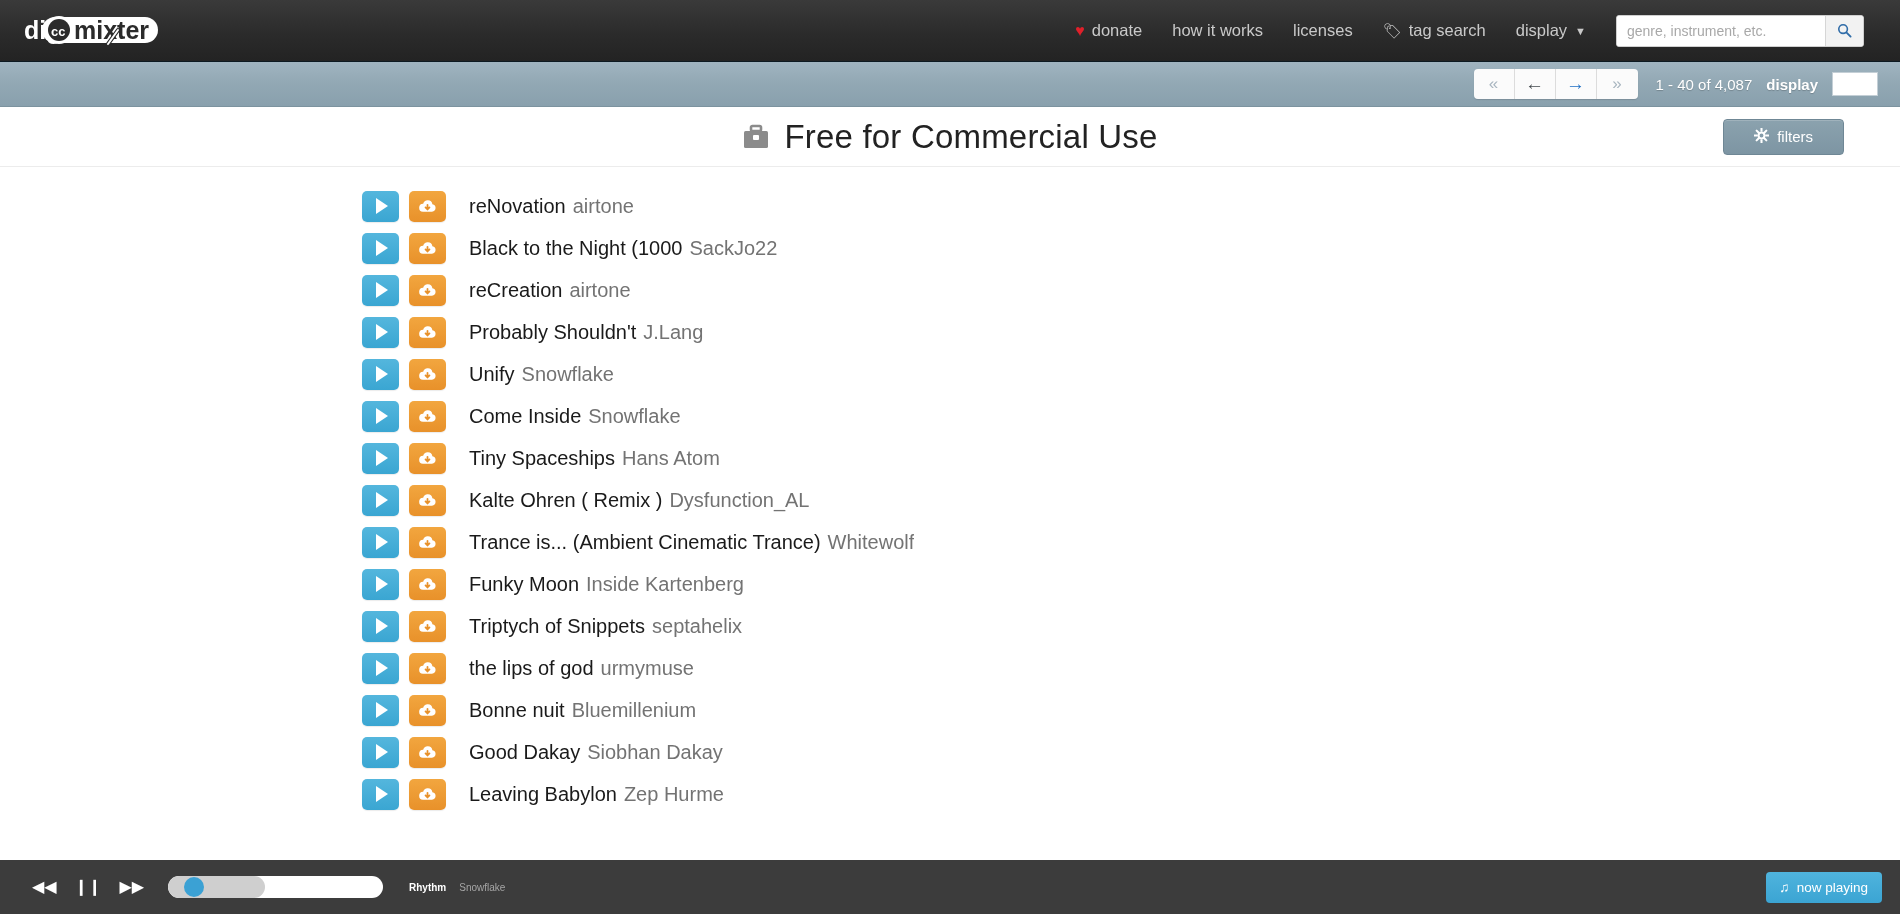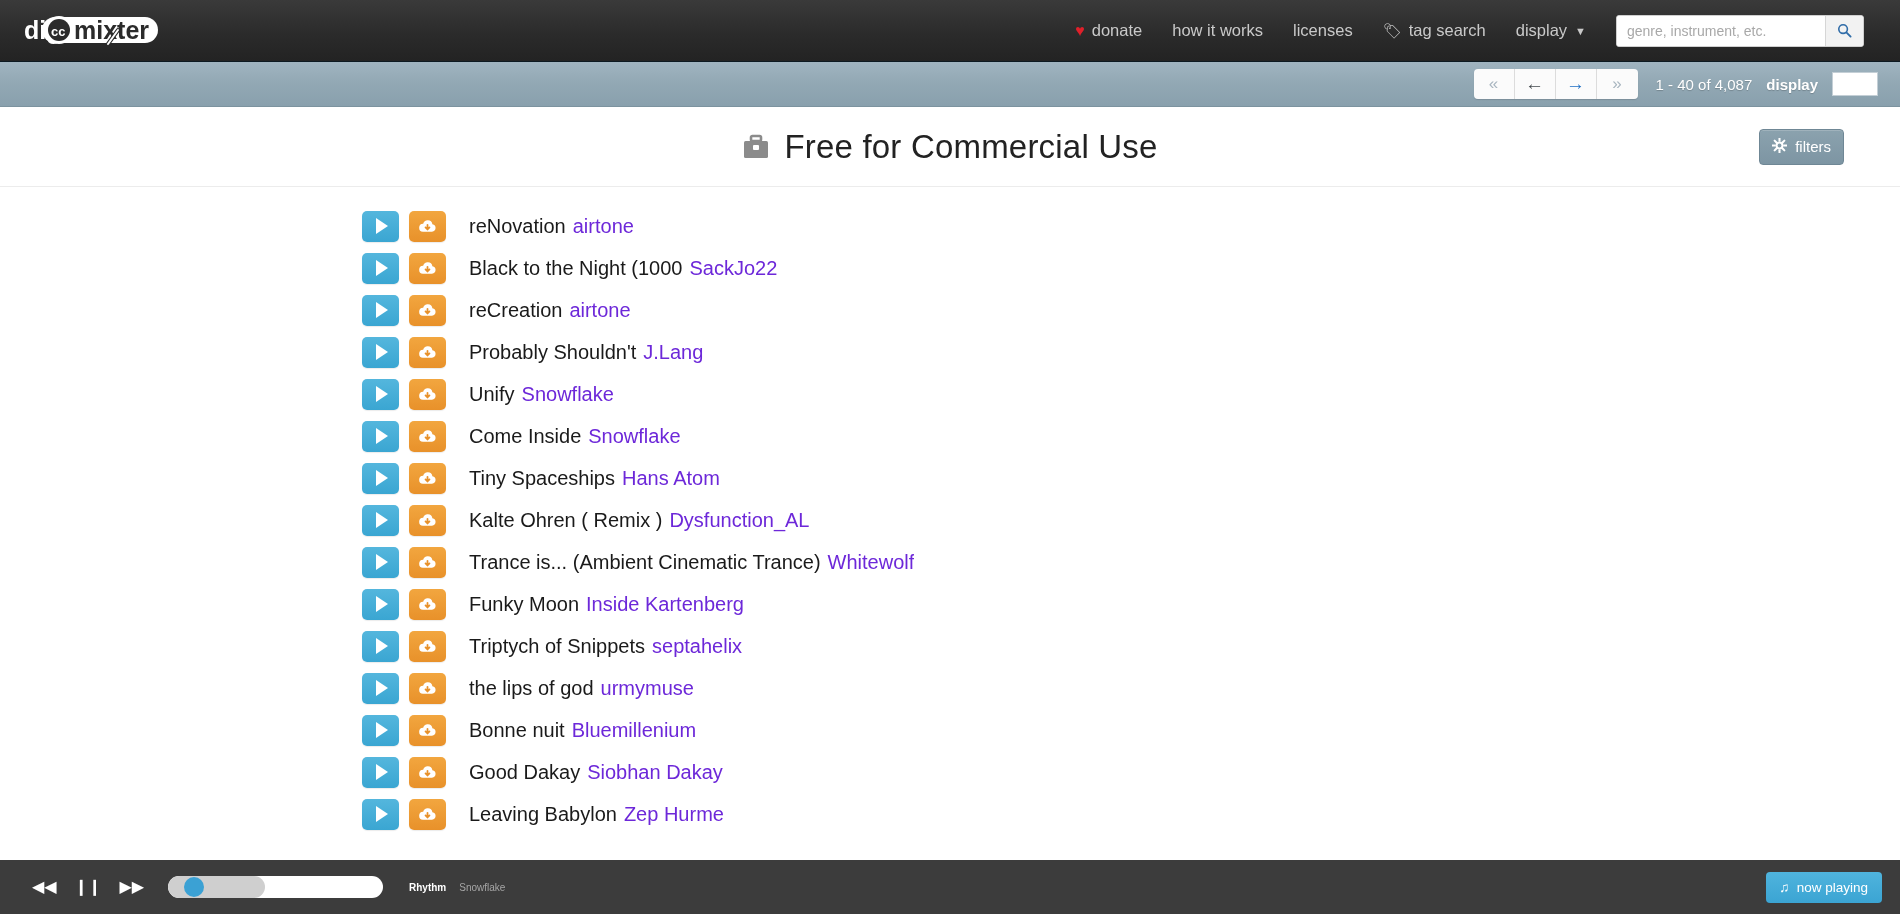--- a/index.html
+++ b/index.html
@@ -129,21 +129,21 @@
     border: 1px solid #c4cfd6;
     outline: 0;
     font-size: 13px;
     padding: 0 5px;
     font-family: "Liberation Sans", sans-serif;
   }
 
   
   .titleband {
     position: relative;
-    height: 80px;
+    height: 60px;
     background: #fff;
     border-bottom: 1px solid #ececec;
     display: flex;
     align-items: center;
     justify-content: center;
   }
   .page-title {
     display: flex;
     align-items: center;
     gap: 14px;
@@ -156,21 +156,21 @@
   .filters-btn {
     position: absolute;
     right: 56px;
     top: 50%;
     transform: translateY(-50%);
     background: linear-gradient(to bottom, #8ba2ae 0%, #7d95a3 100%);
     border: 1px solid #6f8795;
     border-radius: 4px;
     color: #ffffff;
     font-size: 15px;
-    padding: 8px 12px;
+    padding: 8px 30px;
     display: flex;
     align-items: center;
     gap: 8px;
     cursor: pointer;
     font-family: "Liberation Sans", sans-serif;
     box-shadow: inset 0 1px 0 rgba(255,255,255,.18);
   }
 
   
   .list {
@@ -203,21 +203,21 @@
     border-bottom: 8px solid transparent;
     margin-left: 3px;
   }
   .track-text {
     margin-left: 16px;
     font-size: 20px;
     white-space: nowrap;
     overflow: hidden;
   }
   .track-title { color: #1a1a1a; cursor: pointer; }
-  .track-artist { color: #6d28d9; margin-left: 7px; cursor: pointer; }
+  .track-artist { color: #737373; margin-left: 7px; cursor: pointer; }
 
   
   .player {
     position: absolute;
     left: 0; bottom: 0;
     width: 1900px;
     height: 54px;
     background: #3c3c3c;
     display: flex;
     align-items: center;

